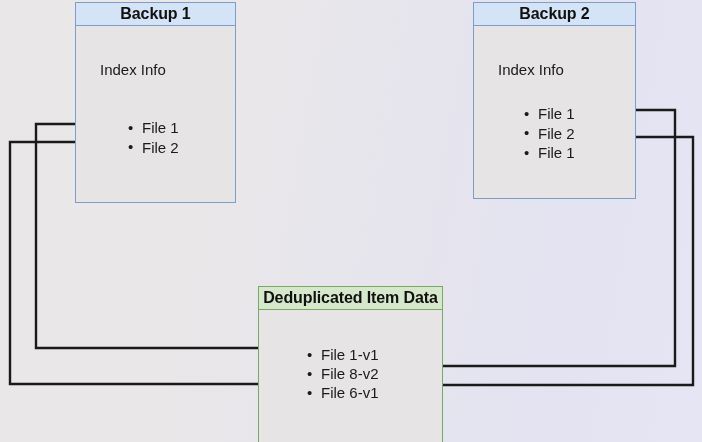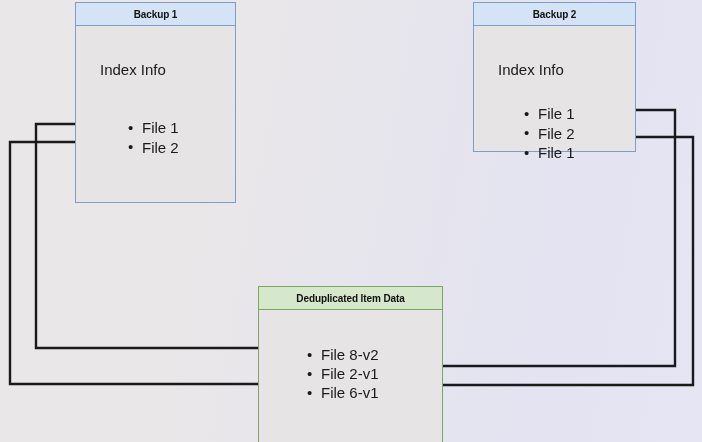--- a/index.html
+++ b/index.html
@@ -38,21 +38,21 @@
     margin-top: 6px;
   }
   .node-header {
     box-sizing: border-box;
     height: 23px;
     border-bottom: 1.5px solid #7d9ec9;
     background: #d5e3f6;
     display: flex;
     align-items: center;
     justify-content: center;
-    font-size: 10px;
+    font-size: 16px;
     font-weight: bold;
     color: #111;
     letter-spacing: -0.1px;
   }
   .node.green .node-header {
     border-bottom: 1.5px solid #7aa862;
     background: #d6e8cb;
   }
   .node-body {
     position: relative;
@@ -82,21 +82,21 @@
     position: absolute;
     left: 0;
     top: -0.5px;
     font-size: 15px;
     color: #1a1a1a;
   }
   #b1 { left: 75px; top: 2px; width: 161px; height: 201px; }
   #b1 .index-label { left: 24px; top: 35px; }
   #b1 .file-list { left: 52px; top: 92px; }
 
-  #b2 { left: 473px; top: 2px; width: 163px; height: 150px; }
+  #b2 { left: 473px; top: 2px; width: 163px; height: 197px; }
   #b2 .index-label { left: 24px; top: 35px; }
   #b2 .file-list { left: 50px; top: 78px; }
 
   #dedup { left: 258px; top: 280px; width: 185px; height: 162px; }
   #dedup .file-list { left: 48px; top: 35px; }
   #dedup .file-list li { line-height: 19px; }
 </style>
 </head>
 <body>
 
@@ -138,20 +138,20 @@
         <li>File 2</li>
         <li>File 1</li>
       </ul>
     </div>
   </div>
 
   <div class="node green" id="dedup">
     <div class="node-header">Deduplicated Item Data</div>
     <div class="node-body">
       <ul class="file-list">
+        <li>File 1-v1</li>
         <li>File 8-v2</li>
-        <li>File 2-v1</li>
         <li>File 6-v1</li>
       </ul>
     </div>
   </div>
 
 </div>
 
 </body></html>

